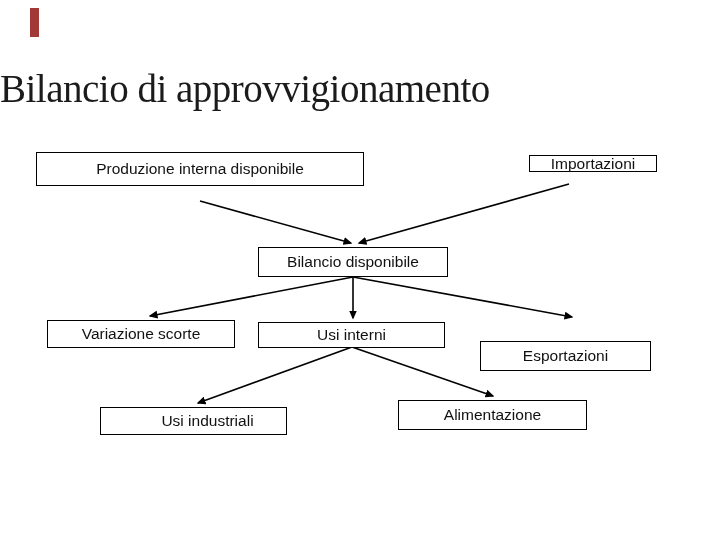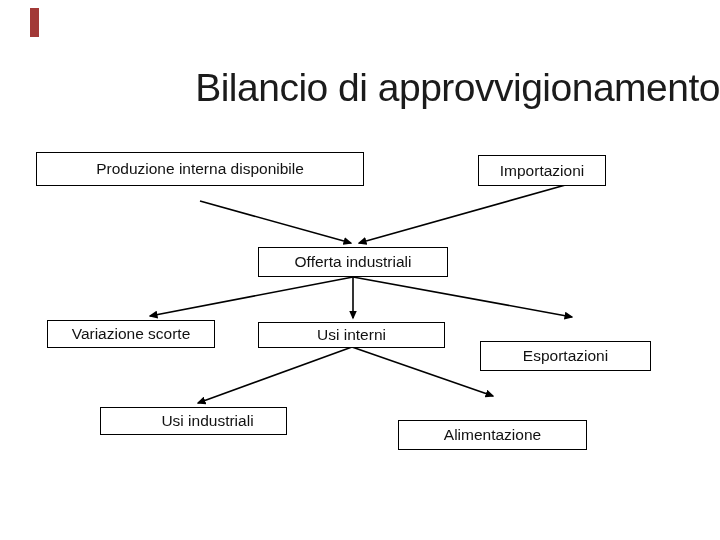--- a/index.html
+++ b/index.html
@@ -20,47 +20,48 @@
     left: 30px;
     top: 8px;
     width: 9px;
     height: 29px;
   }
   .slide-title {
     position: absolute;
     left: 0;
     right: 0;
     top: 40px;
-    text-align: right;
+    text-align: left;
     font-size: 39px;
     font-weight: 400;
     letter-spacing: -0.5px;
     color: #1b1b1b;
     white-space: nowrap;
+    font-family: Liberation Serif, serif;
   }
   .node {
     position: absolute;
     box-sizing: border-box;
     border: 1.5px solid #000000;
     background: #ffffff;
     display: flex;
     align-items: center;
     justify-content: center;
     font-size: 15.5px;
     color: #111111;
     white-space: nowrap;
   }
   .node-produzione      { left: 36px;  top: 152px; width: 328px; height: 34px; }
-  .node-importazioni    { left: 478px; top: 155px; width: 128px; height: 31px; }
+  .node-importazioni    { left: 529px; top: 155px; width: 128px; height: 17px; }
   .node-offerta         { left: 258px; top: 247px; width: 190px; height: 30px; }
-  .node-variazione      { left: 47px;  top: 320px; width: 168px; height: 28px; }
+  .node-variazione      { left: 47px;  top: 320px; width: 188px; height: 28px; }
   .node-usi-interni     { left: 258px; top: 322px; width: 187px; height: 26px; text-align: center; }
   .node-esportazioni    { left: 480px; top: 320px; width: 171px; height: 30px; margin-top: 21px; }
   .node-usi-industriali { left: 100px; top: 407px; width: 187px; height: 28px; padding-left: 28px; }
-  .node-alimentazione   { left: 398px; top: 400px; width: 189px; height: 30px; margin-top: 20px; }
+  .node-alimentazione   { left: 398px; top: 400px; width: 189px; height: 30px; }
   .edges-layer {
     position: absolute;
     left: 0;
     top: 0;
     width: 720px;
     height: 540px;
     pointer-events: none;
   }
 </style>
 </head>
@@ -91,21 +92,21 @@
 
   <div class="node node-produzione">
     <span>Produzione interna disponibile</span>
   </div>
 
   <div class="node node-importazioni">
     <span>Importazioni</span>
   </div>
 
   <div class="node node-offerta">
-    <span>Offerta industriali</span>
+    <span>Bilancio disponibile</span>
   </div>
 
   <div class="node node-variazione">
     <span>Variazione scorte</span>
   </div>
 
   <div class="node node-usi-interni">
     <span>Usi interni</span>
   </div>
 

